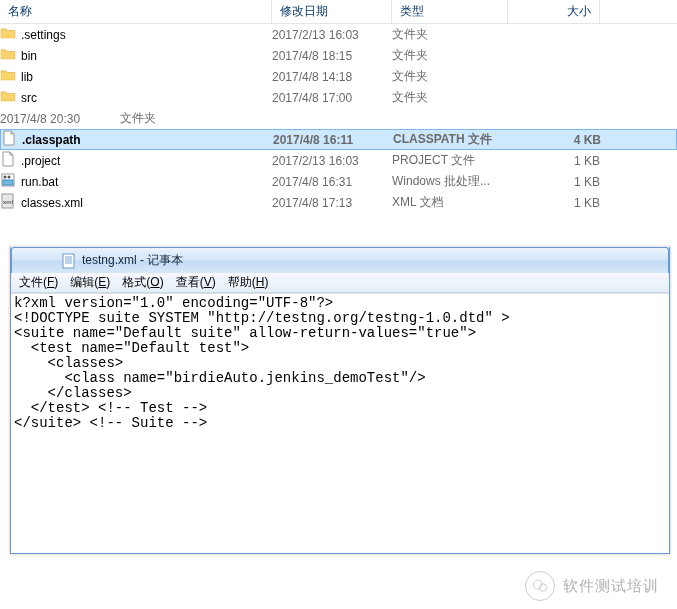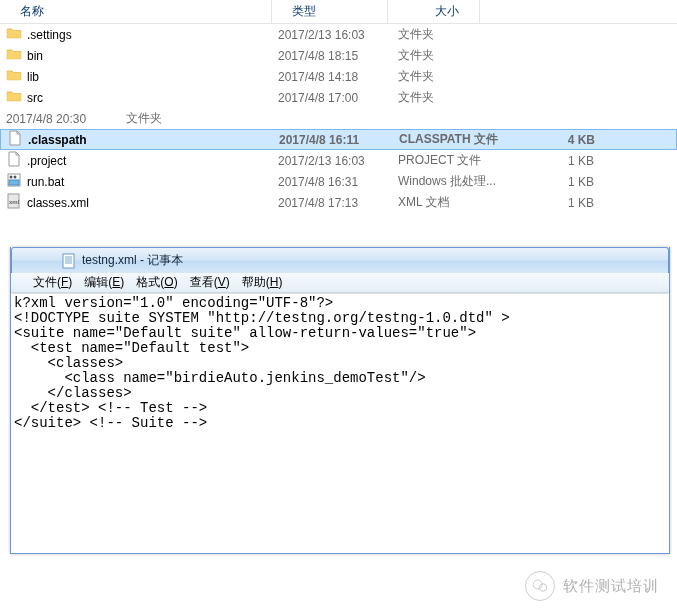--- a/index.html
+++ b/index.html
@@ -1,60 +1,61 @@
 <!DOCTYPE html>
 <html><head>
 <meta charset="utf-8">
 <style>
 * { box-sizing: border-box; margin: 0; padding: 0; }
 body { font-family: "Microsoft YaHei", "Segoe UI", Tahoma, sans-serif; font-size: 12px; background: #fff; width: 677px; height: 609px; overflow: hidden; position: relative; }
 
 
 .explorer { background: #fff; }
 .header-row { display: flex; border-bottom: 1px solid #e5e5e5; height: 24px; align-items: center; color: #0a3a6b; user-select: none; }
-.header-cell { padding: 0 20px; height: 100%; display: flex; align-items: center; border-right: 1px solid #e5e5e5; }
+.header-cell { padding: 0 8px; height: 100%; display: flex; align-items: center; border-right: 1px solid #e5e5e5; }
 .col-name { width: 272px; }
 .col-date { width: 120px; }
 .col-type { width: 116px; }
 .col-size { width: 92px; justify-content: flex-end; }
 
 .file-row { display: flex; height: 21px; align-items: center; color: #000; }
 .file-row.selected { background: #cde8ff; border: 1px solid #7eb6f0; height: 21px; font-weight: bold; }
-.cell { padding: 0 6px; display: flex; align-items: center; overflow: hidden; white-space: nowrap; }
+.cell { padding: 0 0; display: flex; align-items: center; overflow: hidden; white-space: nowrap; }
 .cell.col-name { color: #000; }
 .cell.col-date, .cell.col-type { color: #6a6a6a; }
 .cell.col-size { color: #6a6a6a; justify-content: flex-end; }
 
 .f-icon { width: 16px; height: 16px; margin-right: 5px; }
 .folder-svg { fill: #f9d36b; stroke: #e4b54e; stroke-width: .5; }
 .file-svg { fill: #fff; stroke: #999; stroke-width: 1; }
 .file-cfg-text { font-size: 6px; fill: #666; font-weight: bold; }
 .bat-box { fill: #6fb8e3; stroke: #4a90c0; }
 .xml-ico { fill: #e8e8e8; stroke: #999; }
 
 
 .notepad-window { position: absolute; left: 10px; top: 247px; width: 660px; border: 1px solid #6a98d6; border-top: none; background: #fff; box-shadow: 0 0 3px rgba(0,0,0,.25); }
 .titlebar { height: 26px; background: linear-gradient(180deg,#eaf3fb,#d3e5f7 48%,#c2dbf4 52%,#d6e8f8); display: flex; align-items: center; border: 1px solid #6a98d6; border-bottom: none; border-radius: 3px 3px 0 0; padding-left: 44px; }
 .titlebar-icon { width: 16px; height: 16px; margin: 0 5px; }
 .titlebar-text { color: #10243c; font-size: 12px; }
-.menubar { height: 20px; background: linear-gradient(180deg,#f6f9fd,#e5eef8); border-bottom: 1px solid #cad7e6; display: flex; align-items: center; padding-left: 16px; }
+.menubar { height: 20px; background: linear-gradient(180deg,#f6f9fd,#e5eef8); border-bottom: 1px solid #cad7e6; display: flex; align-items: center; padding-left: 2px; }
 .menu-item { padding: 2px 6px; color: #000; font-size: 12px; }
 .underline { text-decoration: underline; }
 .editor { background: #fff; padding: 2px 2px 6px 2px; font-family: "NSimSun","SimSun","Courier New",monospace; font-size: 14px; line-height: 15px; color: #000; white-space: pre; min-height: 260px; border: 1px solid #fff; border-top: 1px solid #e0e0e0; }
 
 
 .watermark { position: absolute; right: 18px; bottom: 8px; display: flex; align-items: center; color: #b0b0b0; font-size: 15px; letter-spacing: 1px; margin-top: 8px; }
 .wm-circle { width: 30px; height: 30px; border: 1px solid #ccc; border-radius: 50%; display: flex; align-items: center; justify-content: center; margin-right: 8px; }
 </style>
 </head>
 <body>
 
 <div class="explorer">
   <div class="header-row">
     <div class="header-cell col-name">名称</div>
+    <div class="header-cell col-date">修改日期</div>
     <div class="header-cell col-type">类型</div>
     <div class="header-cell col-size">大小</div>
   </div>
   <div id="file-list">
       <div class="file-row">
         <div class="cell col-name">
           <span><svg class="f-icon" viewBox="0 0 16 16">
               <path class="folder-svg" d="M1 4 h5 l1.5 1.5 H15 V13 H1 Z"></path>
               <path d="M1 4 h5 l1.5 1.5 H15" fill="none" stroke="#e4b54e" stroke-width=".5"></path>
             </svg></span>

